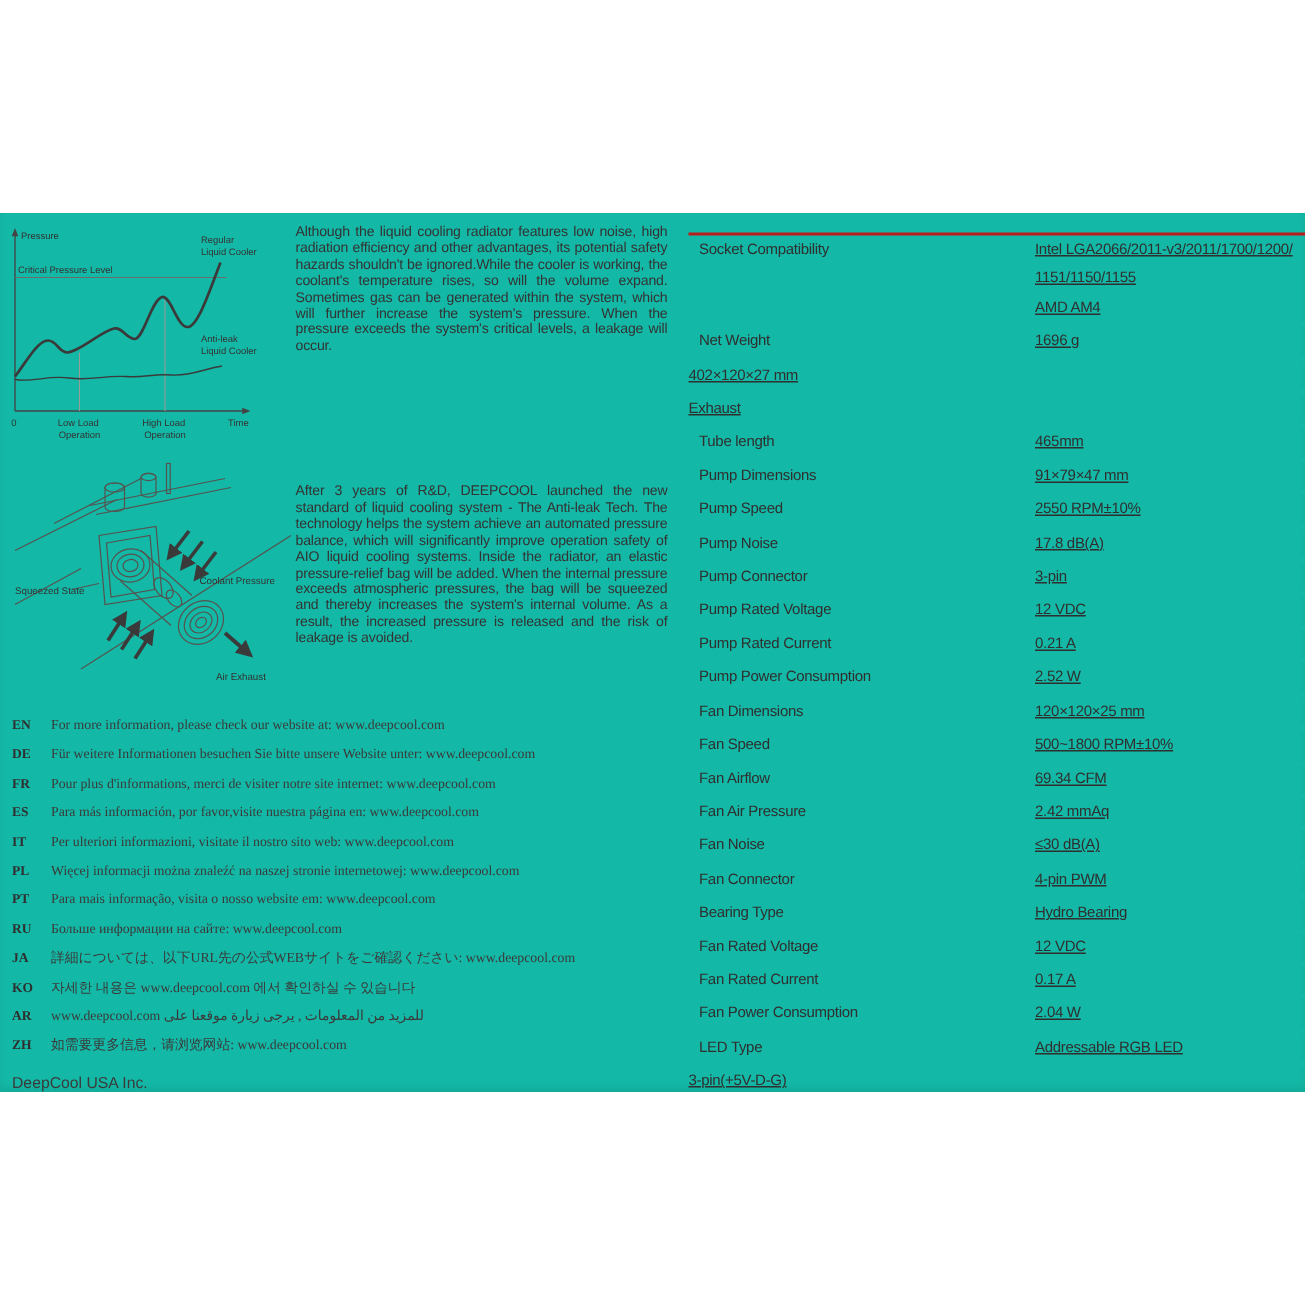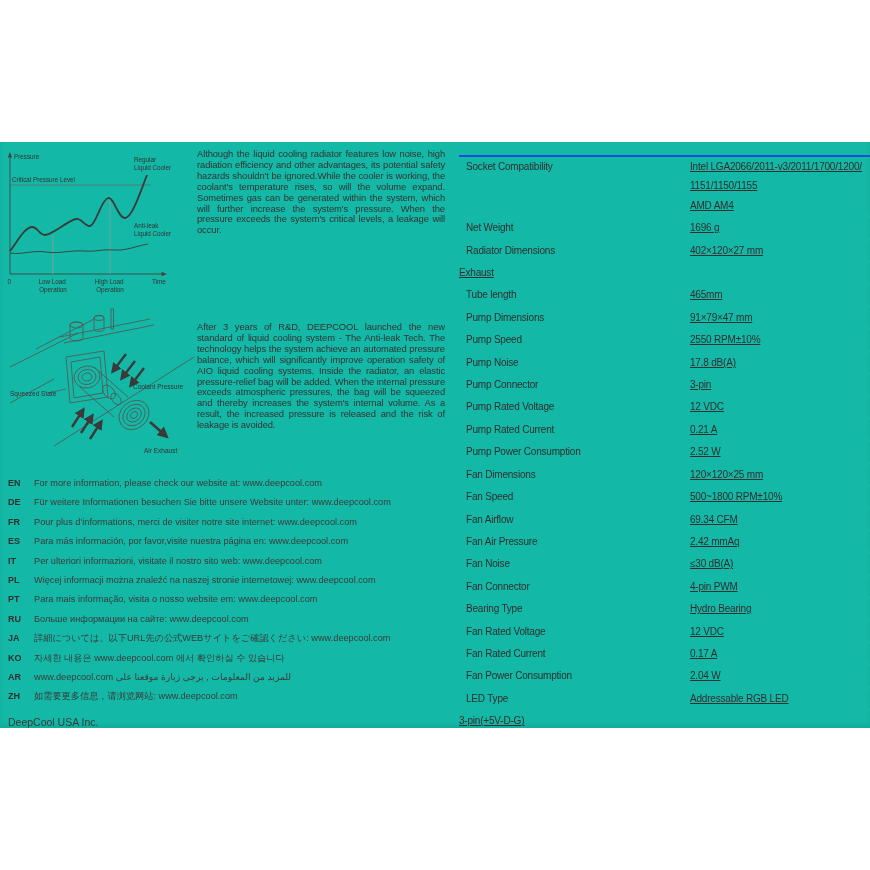--- a/index.html
+++ b/index.html
@@ -8,27 +8,27 @@
   .panel{position:absolute;left:0;top:142px;width:870px;height:586px;background:#14b8a6;
     overflow:hidden;box-shadow:inset 0 -3px 5px rgba(0,0,0,0.07);}
   
   .chart-wrap{position:absolute;left:4px;top:5px;width:192px;height:152px;}
   .para{position:absolute;width:248px;font-size:9.4px;line-height:10.9px;color:#333;
     text-align:justify;letter-spacing:-0.1px;}
   .para1{left:197px;top:7px;}
   .para2{left:197px;top:180px;}
   .diagram-wrap{position:absolute;left:8px;top:163px;width:190px;height:155px;}
   .langs{position:absolute;left:8px;top:332px;width:440px;}
-  .lang-row{height:19.4px;line-height:19.4px;white-space:nowrap;font-size:9.2px;color:#3a3a3a;}
+  .lang-row{height:19.4px;line-height:19.4px;white-space:nowrap;font-size:9.2px;color:#3a3a3a;font-family:Liberation Serif, serif;}
   .lang-code{display:inline-block;width:26px;font-weight:bold;font-size:9px;color:#2f2f2f;}
   .company{position:absolute;left:8px;top:574px;font-size:10.5px;color:#3a3a3a;}
   
   .spec-table{position:absolute;left:459px;top:13px;width:411px;}
   .spec-row{display:flex;border-top:3px solid #14b8a6;}
-  .spec-row.first{border-top:2px solid #1d4ed8;}
+  .spec-row.first{border-top:2px solid #b91c1c;}
   .spec-label{width:224px;flex:none;padding-left:7px;font-size:10px;letter-spacing:-0.2px;
     color:#2f2f2f;line-height:19.4px;}
   .spec-value{flex:1;font-size:10px;letter-spacing:-0.2px;color:#2f2f2f;text-decoration:underline;}
   .spec-value-line{line-height:19.4px;white-space:nowrap;}
   
   svg text{font-family:"Liberation Sans", sans-serif;fill:#333;}
 </style>
 </head>
 <body>
 
@@ -171,21 +171,20 @@
             <div class="spec-value-line">AMD AM4</div>
           </div>
         </div>
         <div class="spec-row">
           <div class="spec-label">Net Weight</div>
           <div class="spec-value">
             <div class="spec-value-line">1696 g</div>
           </div>
         </div>
         <div class="spec-row">
-          <div class="spec-label">Radiator Dimensions</div>
           <div class="spec-value">
             <div class="spec-value-line">402×120×27 mm</div>
           </div>
         </div>
         <div class="spec-row">
           <div class="spec-value">
             <div class="spec-value-line">Exhaust</div>
           </div>
         </div>
         <div class="spec-row">

